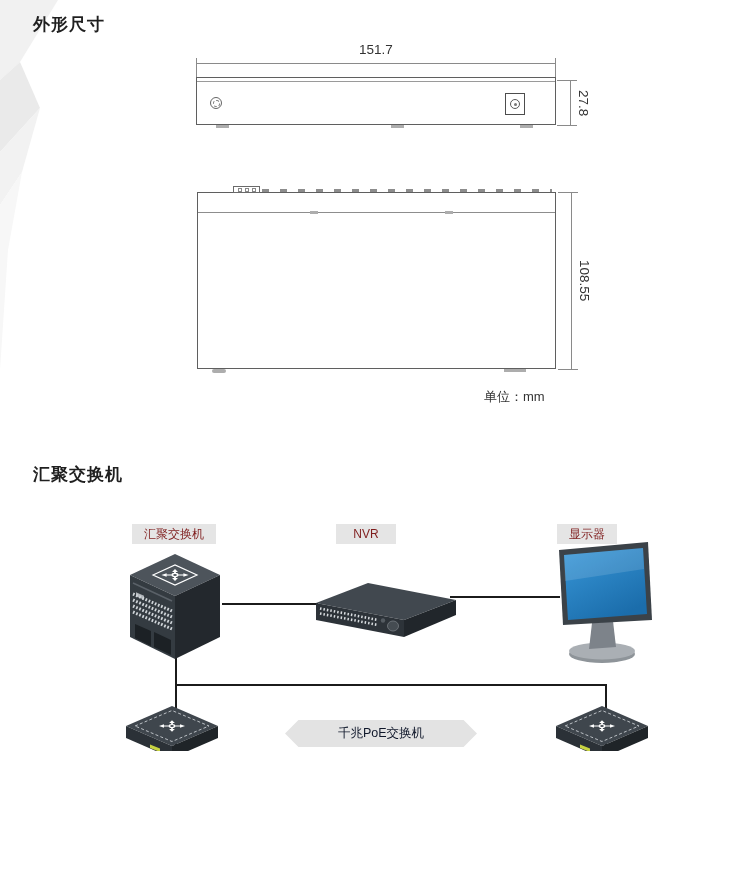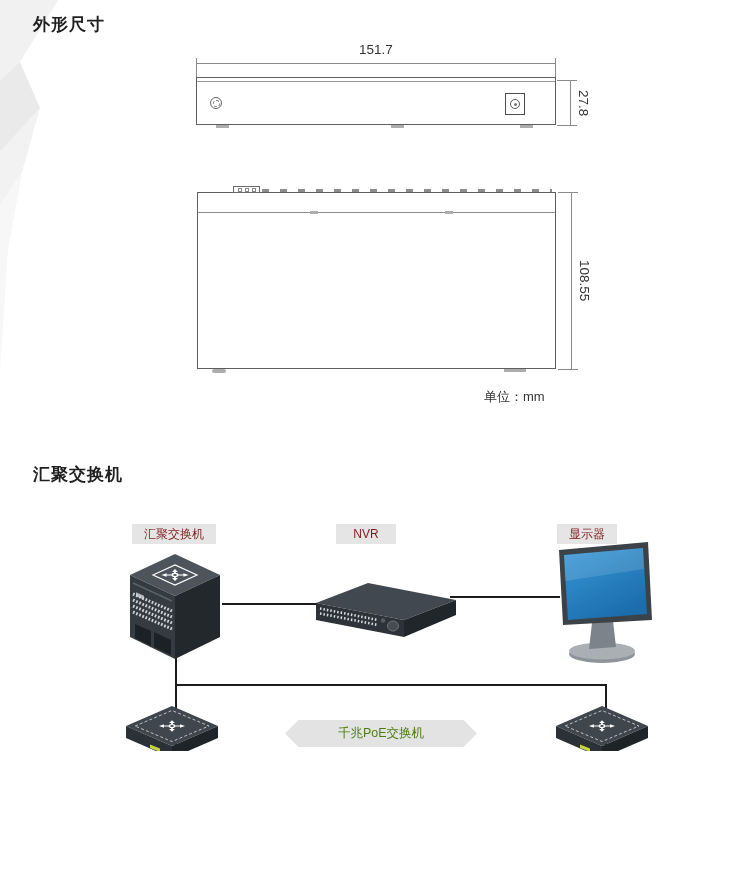--- a/index.html
+++ b/index.html
@@ -20,21 +20,21 @@
   .screw::before{content:"";position:absolute;left:2px;top:2px;width:5px;height:5px;border:1px dashed #777;border-radius:50%;}
   .pwr{position:absolute;width:20px;height:22px;border:1.5px solid #4d4d4d;box-sizing:border-box;display:flex;align-items:center;justify-content:center;}
   .pwr .ring{width:10px;height:10px;border:1.3px solid #5a5a5a;border-radius:50%;box-sizing:border-box;display:flex;align-items:center;justify-content:center;}
   .pwr .dot{width:3px;height:3px;background:#777;border-radius:50%;}
   .dash-strip{position:absolute;height:2.5px;background:repeating-linear-gradient(90deg,#8d8d8d 0 7px,transparent 7px 18px);}
   .conn-block{position:absolute;border:1px solid #6a6a6a;background:#fff;display:flex;gap:3px;align-items:center;justify-content:center;box-sizing:border-box;}
   .conn-block i{width:4px;height:4px;border:1px solid #888;box-sizing:border-box;display:block;}
   
   .net-line{position:absolute;background:#1b1b1b;z-index:1;}
   .chip{position:absolute;background:#e5e5e5;color:#7f1d1d;font-size:12px;line-height:20px;height:20px;text-align:center;z-index:3;}
-  .banner{position:absolute;background:#e3e3e3;color:#4d7c0f;font-size:12.5px;display:flex;align-items:center;justify-content:center;
+  .banner{position:absolute;background:#e3e3e3;color:#0f172a;font-size:12.5px;display:flex;align-items:center;justify-content:center;
     clip-path:polygon(0 50%,7% 0,93% 0,100% 50%,93% 100%,7% 100%);z-index:2;}
   .dev{position:absolute;z-index:2;}
   .watermark{position:absolute;left:0;top:0;z-index:0;}
 </style>
 </head>
 <body>
 
 <div class="page">
 
   <svg class="watermark" width="120" height="380">

